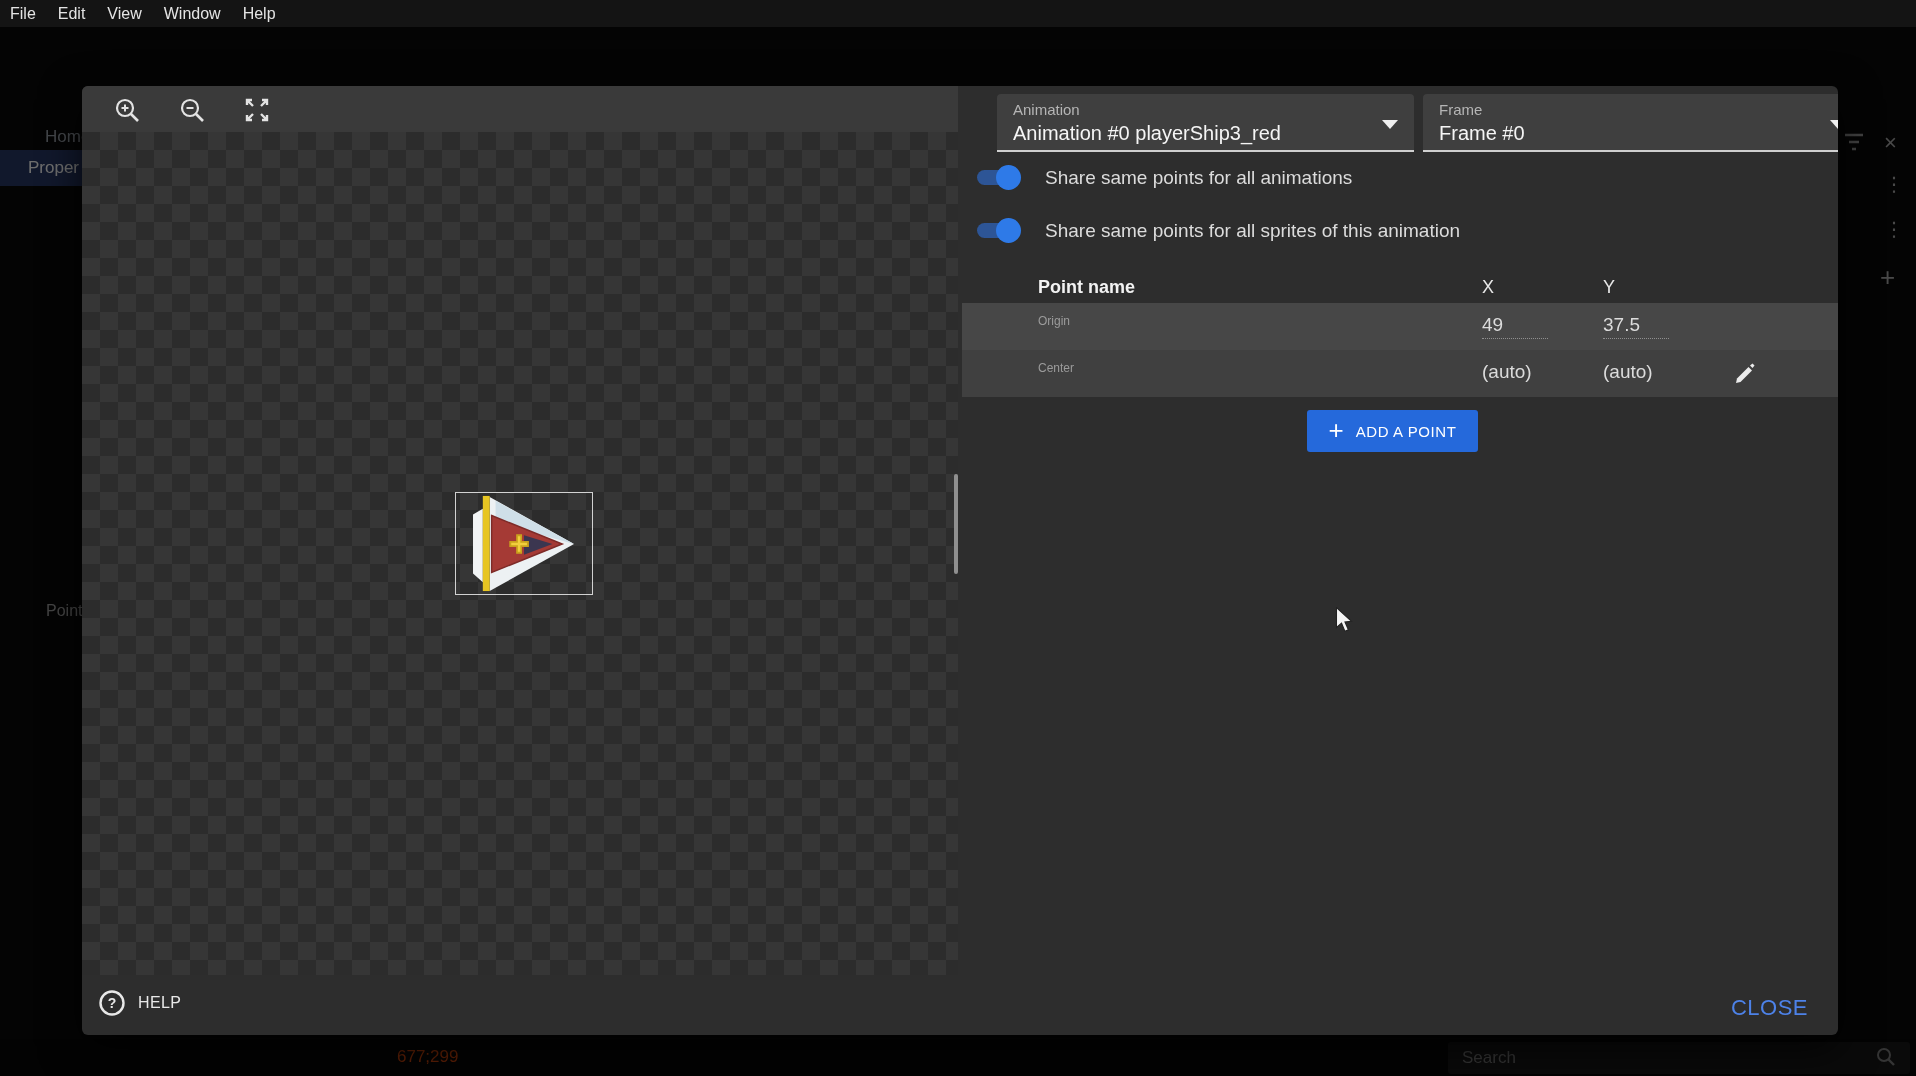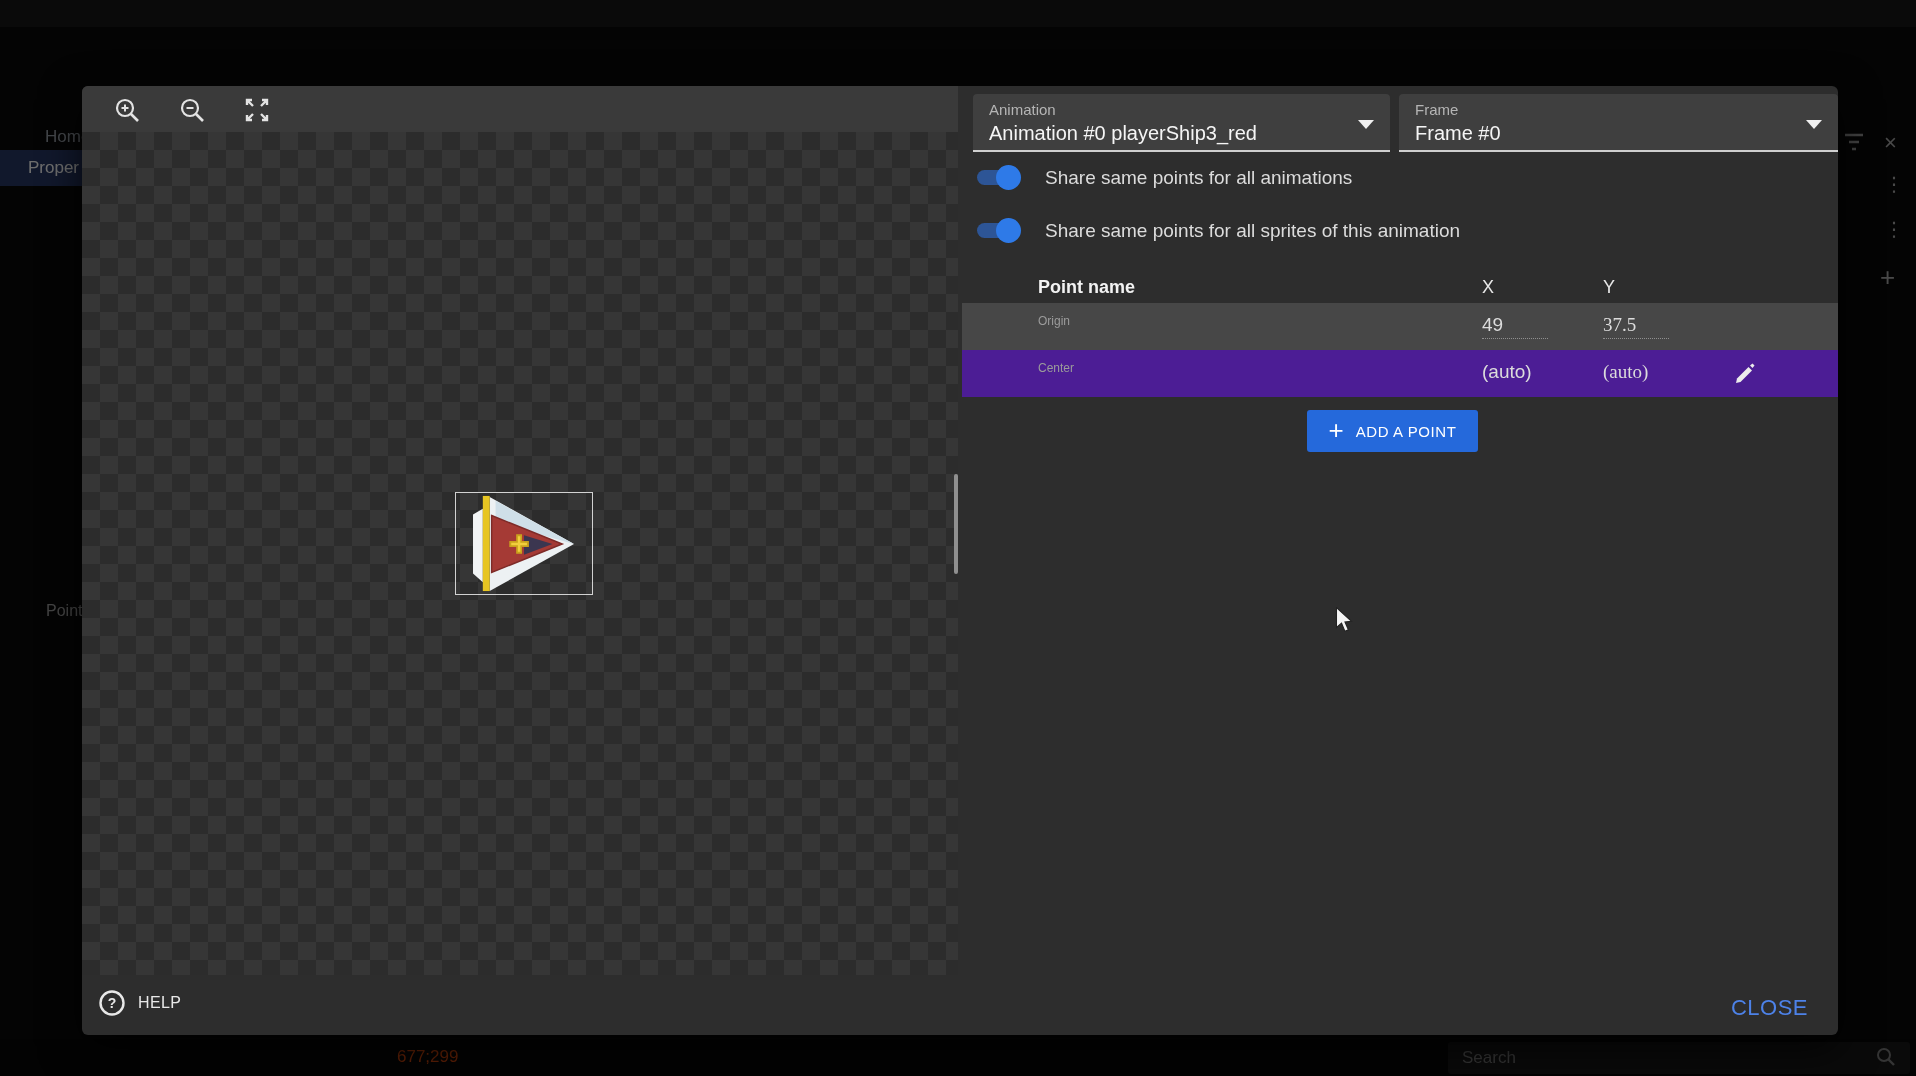--- a/index.html
+++ b/index.html
@@ -39,62 +39,69 @@
   .cbtn { position:absolute; top:8px; width:32px; height:32px; display:flex; align-items:center; justify-content:center; cursor:pointer; }
   .checker { left:0; top:46px; width:876px; height:843px;
     background-color:#2c2c2c;
     background-image:
       linear-gradient(45deg,#363636 25%,transparent 25%,transparent 75%,#363636 75%),
       linear-gradient(45deg,#363636 25%,transparent 25%,transparent 75%,#363636 75%);
     background-position:0 0,18px 18px; background-size:36px 36px; }
   .sprite-box { left:373px; top:406px; width:138px; height:103px; border:1px solid rgba(255,255,255,0.78); }
   .vscroll { left:872px; top:388px; width:4px; height:100px; background:#8f8f8f; border-radius:2px; }
 
-  .field { background:#3f3f3f; border-bottom:2px solid #cfcfcf; border-radius:4px 4px 0 0; padding:7px 14px 0 16px; }
+  .field { background:#3f3f3f; border-bottom:2px solid #cfcfcf; border-radius:4px 4px 0 0; padding:7px 14px 0 16px;margin-left:24px; }
   .field .flabel { color:#b5b5b5; font-size:15px; display:block; }
   .field .fvalue { color:#f5f5f5; font-size:20px; display:block; margin-top:4px; white-space:nowrap; }
   .caret { position:absolute; right:16px; top:26px; width:0; height:0; border-left:8px solid transparent; border-right:8px solid transparent; border-top:9px solid #f0f0f0; }
   .f-anim { left:891px; top:8px; width:417px; height:58px; }
   .f-frame { left:1317px; top:8px; width:439px; height:58px; }
 
   .toggle-row { display:flex; align-items:center; gap:24px; }
   .tr1 { left:891px; top:78px; } .tr2 { left:891px; top:131px; }
   .tswitch { position:relative; width:40px; height:15px; border-radius:8px; background:#2d5596; margin:6px 4px; cursor:pointer; }
   .tswitch .knob { position:absolute; right:-4px; top:-5px; width:25px; height:25px; border-radius:50%; background:#2e7ae8; }
   .tlabel { color:#dcdcdc; font-size:19px; }
 
   .thead { left:0; top:191px; width:1756px; height:26px; }
   .th-name { position:absolute; left:956px; color:#f2f2f2; font-size:18px; font-weight:bold; }
   .th-x { position:absolute; left:1400px; color:#e8e8e8; font-size:18px; }
   .th-y { position:absolute; left:1521px; color:#e8e8e8; font-size:18px; }
   .prow { left:880px; width:876px; height:47px; }
   .prow.r1 { top:217px; background:#474747; }
-  .prow.r2 { top:264px; background:#4c1d95; }
+  .prow.r2 { top:264px; background:#404040; }
   .pname { position:absolute; left:76px; top:11px; color:#9b9b9b; font-size:12px; }
   .pval { position:absolute; top:11px; color:#dcdcdc; font-size:19px; }
-  .pvx { left:520px; } .pvy { left:641px;font-family:Liberation Serif, serif; }
+  .pvx { left:520px; } .pvy { left:641px; }
   .pval.editable { min-width:66px; border-bottom:1px dotted #8f8f8f; padding-bottom:2px; }
   .rowedit { position:absolute; left:770px; top:10px; width:26px; height:26px; cursor:pointer; }
 
   .add-btn { left:1225px; top:324px; width:171px; height:42px; background:#2569db; border:none; border-radius:3px; color:#fff; display:flex; align-items:center; justify-content:center; gap:12px; cursor:pointer; }
   .add-btn .plus { font-size:26px; font-weight:400; line-height:1; margin-top:-3px; }
   .add-btn .albl { font-size:15px; letter-spacing:0.6px; font-weight:500; }
 
   .dfooter { left:0; top:889px; width:1756px; height:60px; }
   .help-wrap { position:absolute; left:16px; top:14px; display:flex; align-items:center; gap:12px; cursor:pointer; }
   .help-lbl { color:#e8e8e8; font-size:16px; letter-spacing:0.4px; }
   .close-lbl { position:absolute; right:30px; top:20px; color:#4d82e8; font-size:22px; letter-spacing:0.5px; cursor:pointer; }
 
   .cursor { left:1335px; top:607px; z-index:5; }
 </style>
 </head>
 <body>
 
 <div class="screen">
 
+  <div class="abs menubar">
+    <span>File</span>
+    <span>Edit</span>
+    <span>View</span>
+    <span>Window</span>
+    <span>Help</span>
+  </div>
 
   <div class="abs toolbar"></div>
   <div class="abs doc-icon">
       <i></i>
       <i></i>
       <i></i>
       <i></i>
     </div>
 
   <div class="abs tb-center">

